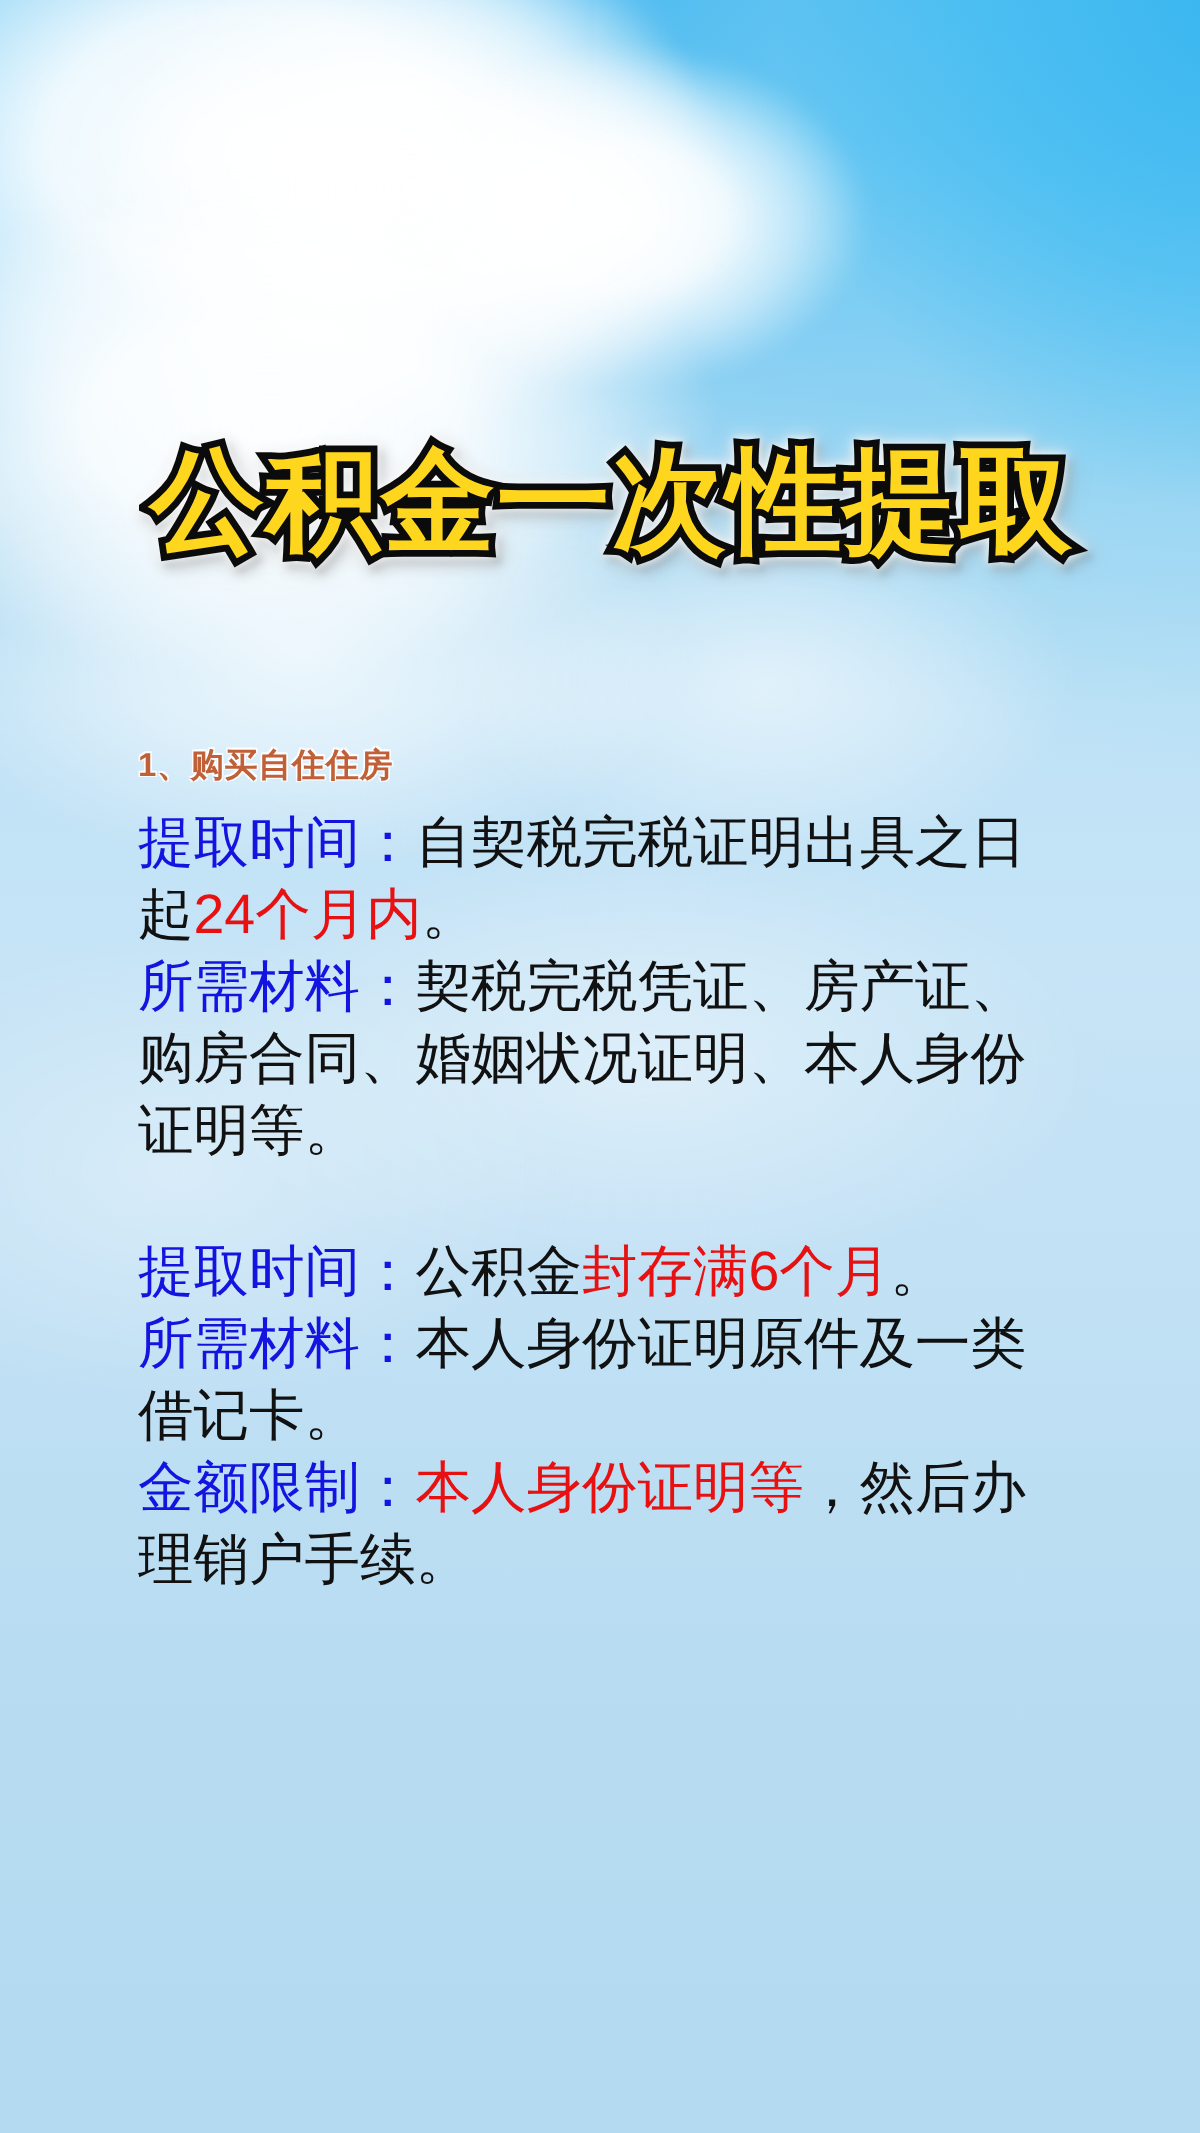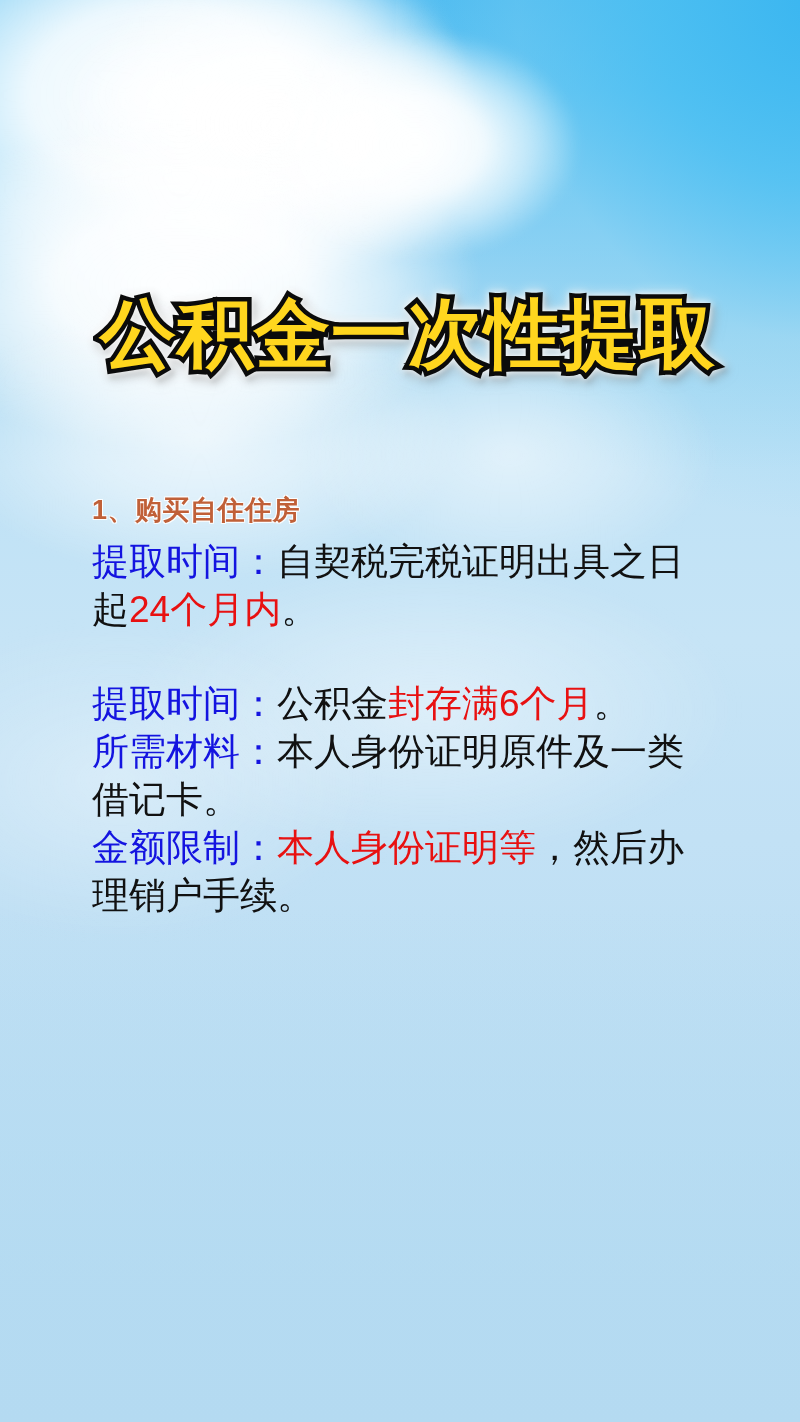--- a/index.html
+++ b/index.html
@@ -116,21 +116,21 @@
   .body-block {
     position: absolute;
     left: 92px;
     top: 488px;
     width: 604px;
   }
   .section { margin-bottom: 46px; }
   .section:last-child { margin-bottom: 0; }
 
   .section-heading {
-    font-size: 27px;
+    font-size: 22px;
     font-weight: bold;
     line-height: 44px;
     color: #c06038;
     letter-spacing: 0.5px;
     text-shadow:
       -1px -1px 0 rgba(255,255,255,0.85),
        1px -1px 0 rgba(255,255,255,0.85),
       -1px  1px 0 rgba(255,255,255,0.85),
        1px  1px 0 rgba(255,255,255,0.85);
     margin-bottom: 6px;
@@ -165,20 +165,21 @@
   <div class="haze-bottom"></div>
 
   <div class="title-wrap">
     <div class="poster-title">公积金一次性提取</div>
   </div>
 
   <div class="body-block" id="body-block">
       <div class="section">
         <div class="section-heading">1、购买自住住房</div>
         <div class="line"><span class="label">提取时间：</span><span class="plain">自契税完税证明出具之日起</span><span class="hl">24个月内</span><span class="plain">。</span></div>
+        <div class="line"><span class="label">所需材料：</span><span class="plain">契税完税凭证、房产证、购房合同、婚姻状况证明、本人身份证明等。</span></div>
       </div>
       <div class="section">
         <div class="line"><span class="label">提取时间：</span><span class="plain">公积金</span><span class="hl">封存满6个月</span><span class="plain">。</span></div>
         <div class="line"><span class="label">所需材料：</span><span class="plain">本人身份证明原件及一类借记卡。</span></div>
         <div class="line"><span class="label">金额限制：</span><span class="hl">本人身份证明等</span><span class="plain">，然后办理销户手续。</span></div>
       </div>
     </div>
 
 </div>
 

